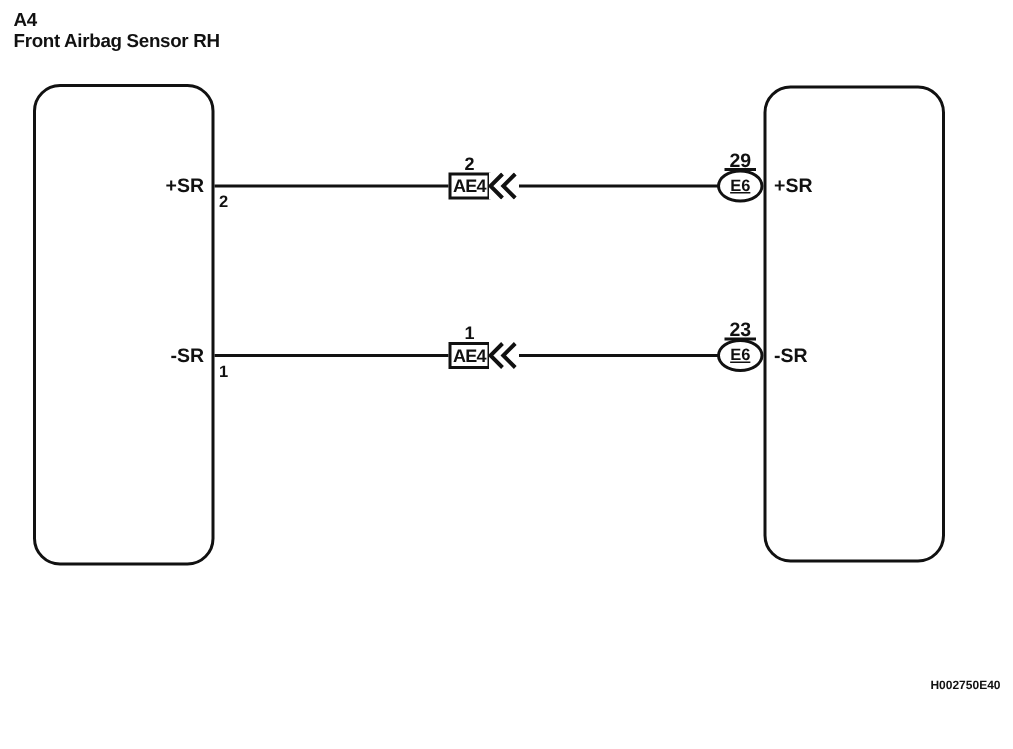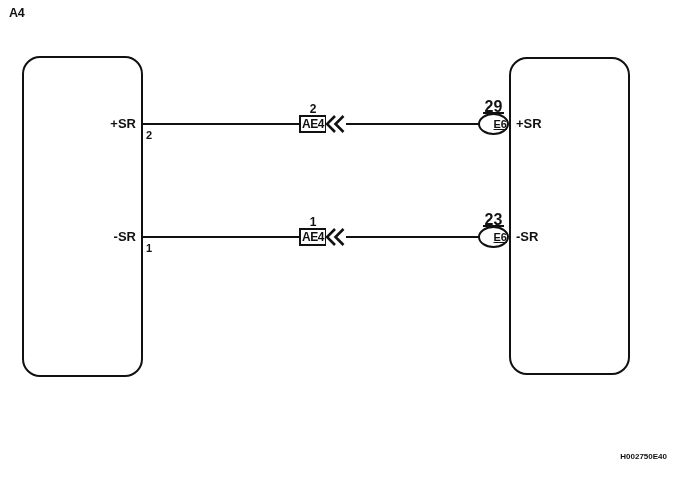--- a/index.html
+++ b/index.html
@@ -78,32 +78,32 @@
     position: absolute;
     left: 326px; top: -9px;
     width: 20px; height: 18px;
     background: #ffffff;
   }
   .oval-num {
     position: absolute;
     left: 483px; top: -23px;
     width: 21px;
     text-align: center;
-    font-size: 16px; font-weight: bold; line-height: 11px;
+    font-size: 13px; font-weight: bold; line-height: 11px;
     border-bottom: 2px solid #111111;
   }
   .oval {
     position: absolute;
     left: 478px; top: -11px;
     width: 31px; height: 22px;
     box-sizing: border-box;
     border: 2px solid #111111;
     border-radius: 50%;
     background: #ffffff;
-    text-align: right;
+    text-align: center;
     font-size: 11px; font-weight: bold; line-height: 18px; text-decoration: underline;
   }
   .lbl-r {
     position: absolute;
     left: 516px; top: -7px;
     height: 14px; line-height: 14px;
     font-size: 13px; font-weight: bold;
     white-space: nowrap;
   }
   .doc-code {
@@ -111,20 +111,21 @@
     right: 8px; top: 452px;
     font-size: 8px; font-weight: bold;
   }
 </style>
 </head>
 <body>
 
 <div class="page">
 
   <div class="hdr" id="hdr-left-ref">A4</div>
+  <div class="hdr" id="hdr-left-name">Front Airbag Sensor RH</div>
 
   <div class="component-box" id="left-box"></div>
   <div class="component-box" id="right-box"></div>
 
   <div class="row" id="row1">
     <div class="wire"></div>
     <div class="lbl-l">+SR</div>
     <div class="pin-l">2</div>
     <div class="conn-num">2</div>
     <div class="conn-box">AE4</div>

